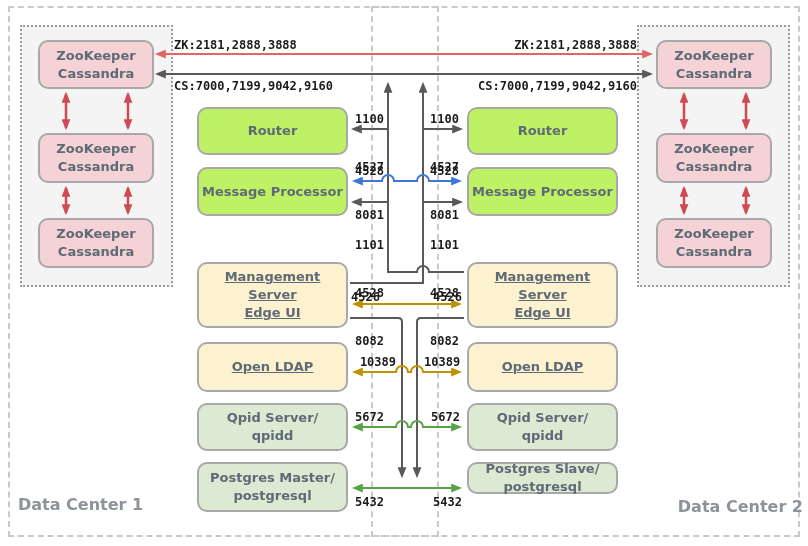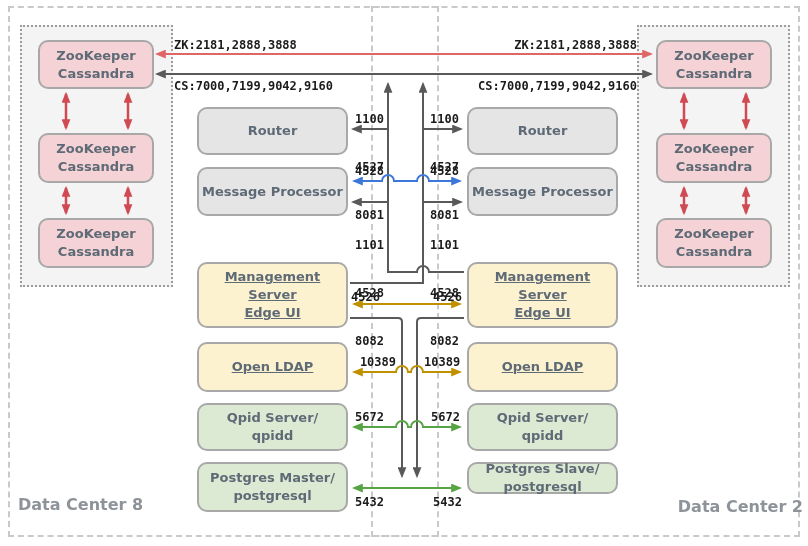--- a/index.html
+++ b/index.html
@@ -4,21 +4,21 @@
 <style>
   html,body{margin:0;padding:0;background:#fff;}
   .stage{position:relative;width:808px;height:546px;background:#fff;overflow:hidden;
          font-family:"DejaVu Sans",sans-serif;}
   .dc-rect{position:absolute;border:2px dashed #c9c9c9;box-sizing:border-box;}
   .cluster{position:absolute;border:2px dotted #9c9c9c;background:#f4f4f4;box-sizing:border-box;}
   .box{position:absolute;border:2px solid #a8a8a8;border-radius:10px;box-sizing:border-box;
        display:flex;flex-direction:column;align-items:center;justify-content:center;
        font-weight:bold;font-size:13px;line-height:1.38;color:#5e6a76;text-align:center;}
   .pink{background:#f4d2d5;}
-  .blue{background:#e5e5e5;}
+  .blue{background:#bef264;}
   .yellow{background:#fdf2cf;text-decoration:underline;}
   .green{background:#dcead4;}
   .port{position:absolute;font-family:"DejaVu Sans Mono",monospace;font-weight:bold;
         font-size:12px;line-height:16px;color:#1b1b1b;white-space:pre;text-align:right;}
   .r{text-align:right;}
   .dc-label{position:absolute;font-weight:bold;font-size:16px;color:#8d9399;}
   svg.wires{position:absolute;left:0;top:0;z-index:3;}
   .box,.port,.dc-label{z-index:4;}
   .cluster{z-index:1;}
   .dc-rect{z-index:0;}
@@ -217,16 +217,16 @@
 
   <div class="port r" style="right:412px;top:354px;">10389</div>
   <div class="port" style="left:424px;top:354px;">10389</div>
 
   <div class="port r" style="right:424px;top:409px;">5672</div>
   <div class="port" style="left:431px;top:409px;">5672</div>
 
   <div class="port r" style="right:424px;top:494px;">5432</div>
   <div class="port" style="left:433px;top:494px;">5432</div>
 
-  <div class="dc-label" style="left:18px;top:495px;">Data Center 8</div>
+  <div class="dc-label" style="left:18px;top:495px;">Data Center 1</div>
   <div class="dc-label" style="right:5px;top:497px;">Data Center 2</div>
 
 </div>
 
 </body></html>

